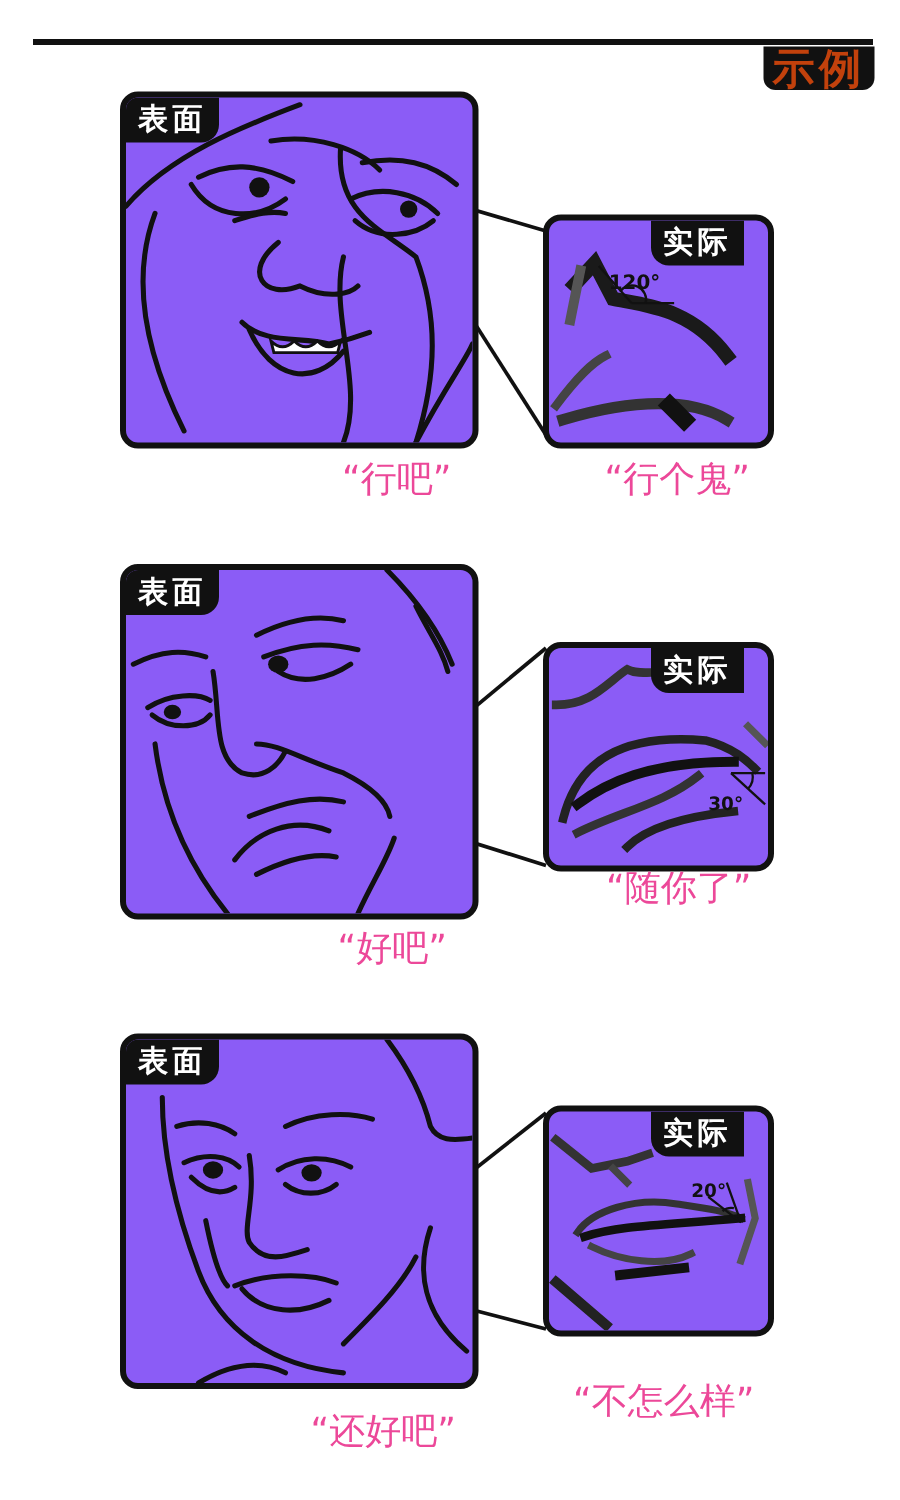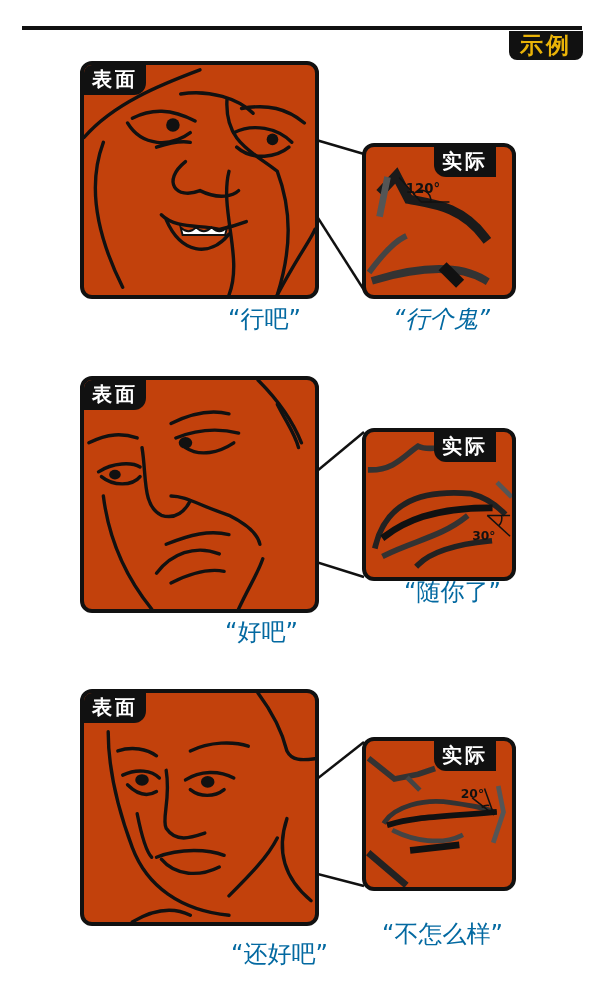--- a/index.html
+++ b/index.html
@@ -1,23 +1,23 @@
 <!DOCTYPE html>
 <html><head>
 <meta charset="utf-8">
 <style>
   html,body{margin:0;padding:0;background:#fff;}
   body{width:600px;height:1000px;position:relative;overflow:hidden;font-family:"DejaVu Sans","Liberation Sans",sans-serif;color:#111;}
   .rule{position:absolute;left:22px;top:26px;width:560px;height:4px;background:#111;}
-  .tag{position:absolute;left:509px;top:31px;width:74px;height:29px;background:#111;color:#eab308;border-radius:0 0 8px 8px;font-size:23px;font-weight:bold;text-align:center;line-height:29px;letter-spacing:3px;}
-  .panel{position:absolute;border:4px solid #111;border-radius:12px;background:#c2410c;overflow:hidden;box-sizing:border-box;}
+  .tag{position:absolute;left:509px;top:31px;width:74px;height:29px;background:#111;color:#c2410c;border-radius:0 0 8px 8px;font-size:28px;font-weight:bold;text-align:center;line-height:29px;letter-spacing:3px;}
+  .panel{position:absolute;border:4px solid #111;border-radius:12px;background:#8b5cf6;overflow:hidden;box-sizing:border-box;}
   .panel svg{position:absolute;left:0;top:0;width:100%;height:100%;}
   .lbl{position:absolute;left:0;top:0;background:#111;color:#fff;font-size:20px;font-weight:bold;padding:0 8px;height:30px;line-height:28px;border-radius:0 0 12px 0;letter-spacing:3px;z-index:2;}
   .lbl-r{left:auto;right:16px;border-radius:0 0 0 12px;}
-  .cap{position:absolute;font-size:24px;color:#0369a1;white-space:nowrap;}
+  .cap{position:absolute;font-size:24px;color:#ec4899;white-space:nowrap;}
   .conn{position:absolute;left:0;top:0;width:600px;height:1000px;pointer-events:none;}
 </style>
 </head>
 <body>
 
 <div class="rule"></div>
 <div class="tag">示例</div>
 
 <svg class="conn" viewBox="0 0 600 1000">
   <g stroke="#111" stroke-width="2.5" fill="none">
@@ -75,21 +75,21 @@
     </g>
     <g stroke="#111" stroke-width="1.6" fill="none">
       <line x1="35" y1="32" x2="58" y2="58"></line>
       <line x1="58" y1="58" x2="88" y2="58"></line>
       <path d="M50 50 A10 10 0 0 1 68 58"></path>
     </g>
     <text x="42" y="48" font-size="14" font-family="DejaVu Sans, sans-serif" fill="#111" font-weight="bold">120°</text>
   </svg>
 </div>
 <div class="cap" style="left:228px;top:303px;">“行吧”</div>
-<div class="cap" style="left:393px;top:303px;font-style:italic;">“行个鬼”</div>
+<div class="cap" style="left:403px;top:303px;">“行个鬼”</div>
 
 <div class="panel" style="left:80px;top:376px;width:239px;height:237px;">
   <div class="lbl">表面</div>
   <svg viewBox="0 0 239 237">
     <g stroke="#111" stroke-width="3.5" fill="none" stroke-linecap="round">
       <path d="M180 0 C200 20 215 40 225 65"></path>
       <path d="M200 25 C210 45 218 55 222 70"></path>
       <path d="M90 45 C110 35 130 30 150 35"></path>
       <path d="M95 60 C120 50 140 50 160 55"></path>
       <path d="M105 70 C120 80 140 75 155 65"></path>
@@ -173,13 +173,13 @@
     </g>
     <g stroke="#111" stroke-width="1.6" fill="none">
       <line x1="112" y1="60" x2="135" y2="78"></line>
       <line x1="125" y1="50" x2="135" y2="78"></line>
       <path d="M122 70 A10 10 0 0 1 130 68"></path>
     </g>
     <text x="100" y="60" font-size="13" font-family="DejaVu Sans, sans-serif" fill="#111" font-weight="bold">20°</text>
   </svg>
 </div>
 <div class="cap" style="left:382px;top:918px;">“不怎么样”</div>
-<div class="cap" style="left:207px;top:938px;margin-left:24px;">“还好吧”</div>
+<div class="cap" style="left:207px;top:938px;">“还好吧”</div>
 
 </body></html>

